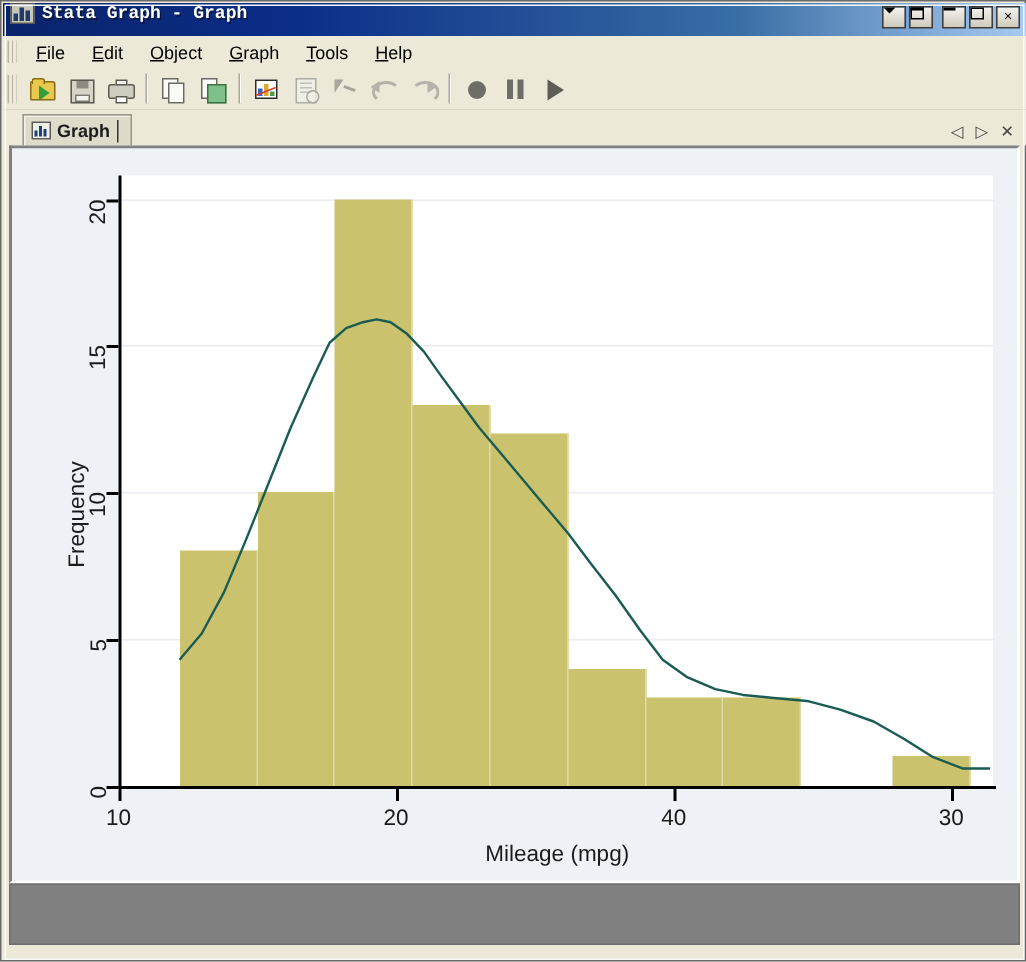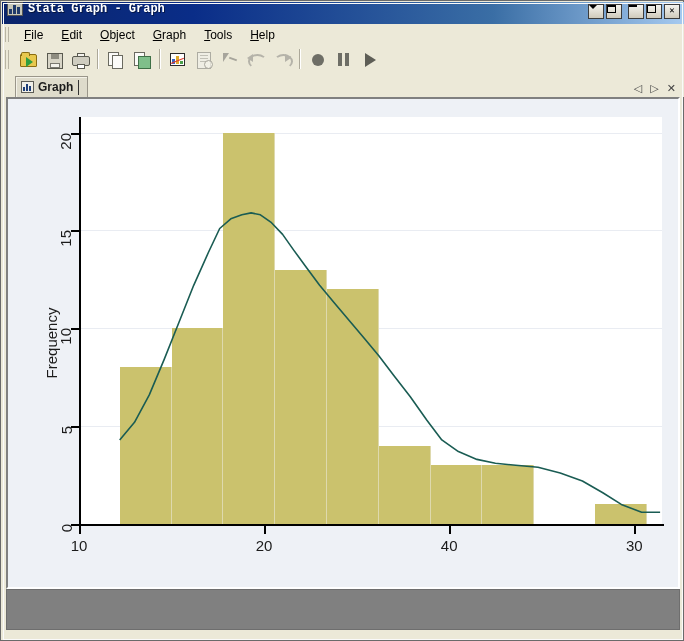--- a/index.html
+++ b/index.html
@@ -434,18 +434,19 @@
           <div class="xlab" style="left: 46px; width: 50px;">10</div>
           <div class="xtick" style="left: 256.079px;"></div>
           <div class="xlab" style="left: 231.079px; width: 50px;">20</div>
           <div class="xtick" style="left: 441.159px;"></div>
           <div class="xlab" style="left: 416.159px; width: 50px;">40</div>
           <div class="xtick" style="left: 626.238px;"></div>
           <div class="xlab" style="left: 601.238px; width: 50px;">30</div>
         </div>
 
       <div id="y-axis-title">Frequency</div>
+      <div id="x-axis-title">Mileage (mpg)</div>
     </div>
   </div>
 
   <div id="status-strip"></div>
   <div id="outer-bevel"></div>
 </div>
 
 </body></html>

